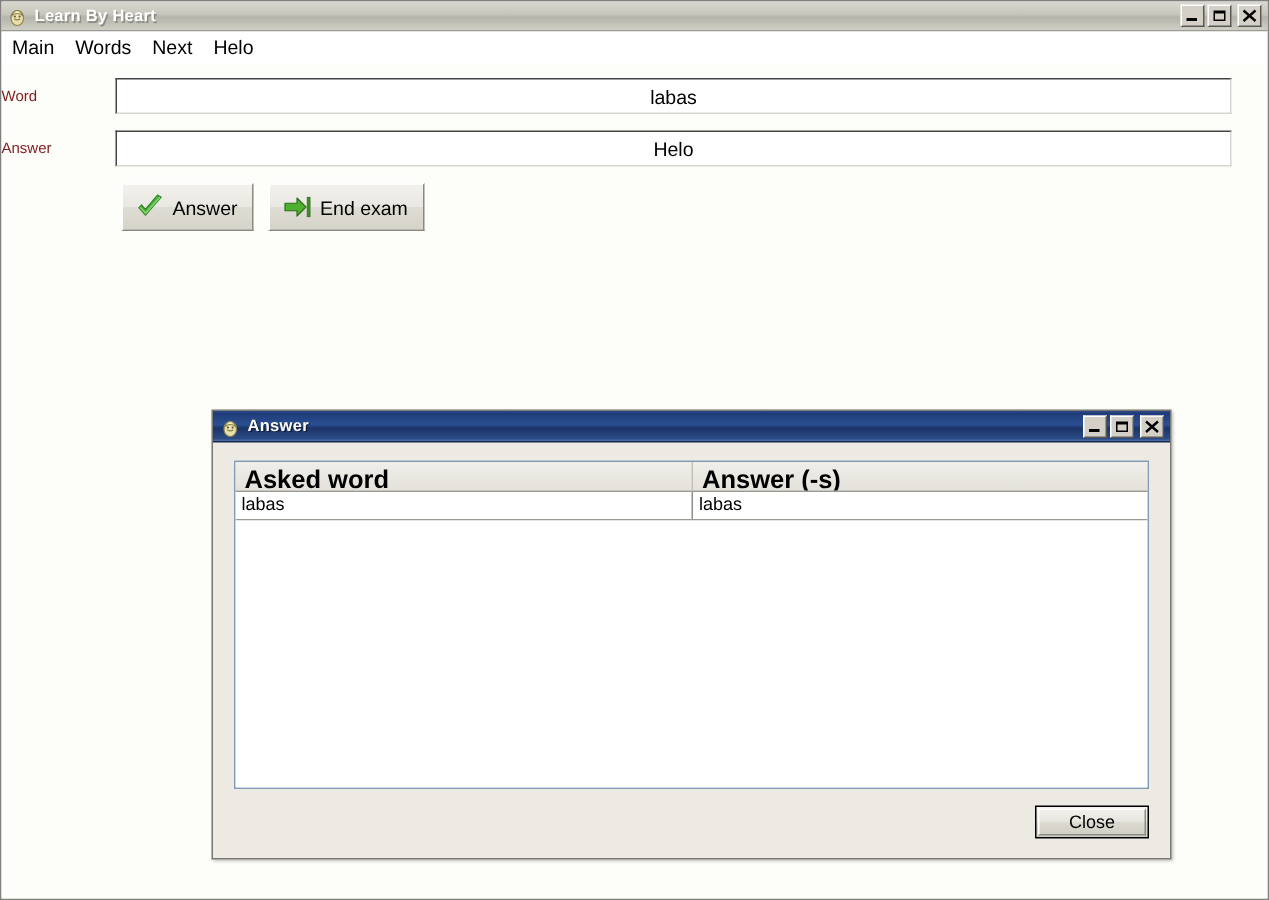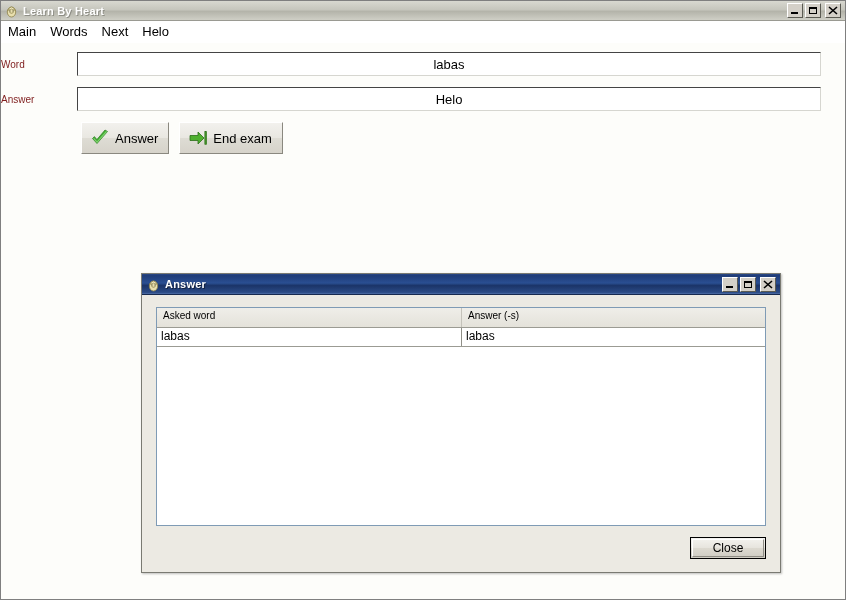--- a/index.html
+++ b/index.html
@@ -210,27 +210,28 @@
     overflow: hidden;
   }
   .grid-head {
     display: flex;
     height: 19px;
     flex: 0 0 19px;
     background: linear-gradient(to bottom, #efeee9 0%, #e4e2da 100%);
     border-bottom: 1px solid #9b9b93;
   }
   .gh {
-    font-size: 10px;
+    font-size: 17px;
     color: #000;
     padding: 2px 0 0 6px;
     box-sizing: border-box;
     border-right: 1px solid #c4c2ba;
     overflow: hidden;
     white-space: nowrap;
+    font-weight: bold;
   }
   .gh.c1 { width: 305px; flex: 0 0 305px; }
   .gh.c2 { flex: 1 1 auto; border-right: none; }
   .grid-row {
     display: flex;
     height: 18px;
     flex: 0 0 18px;
     background: #ffffff;
     border-bottom: 1px solid #9b9b93;
   }

